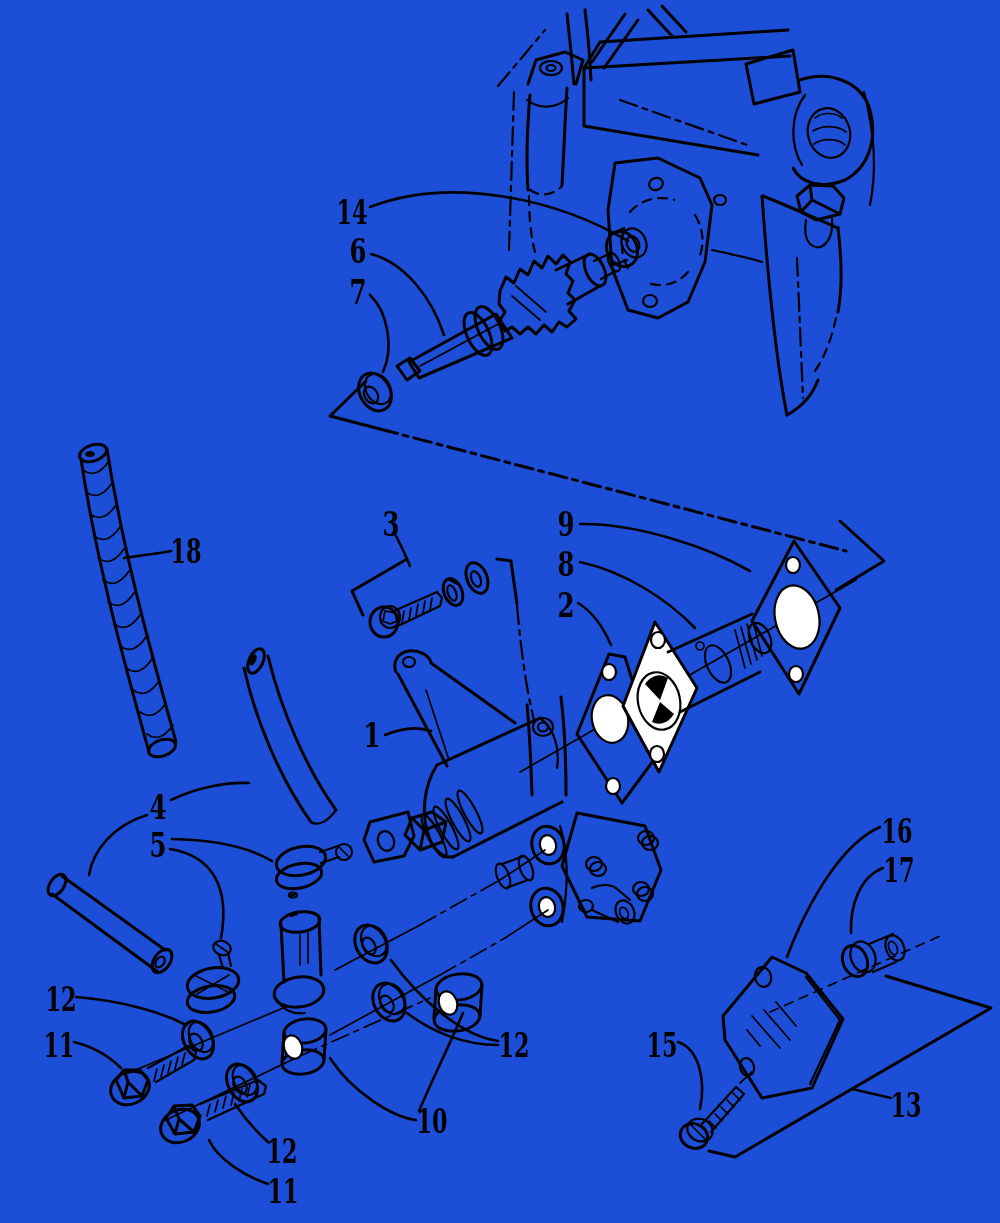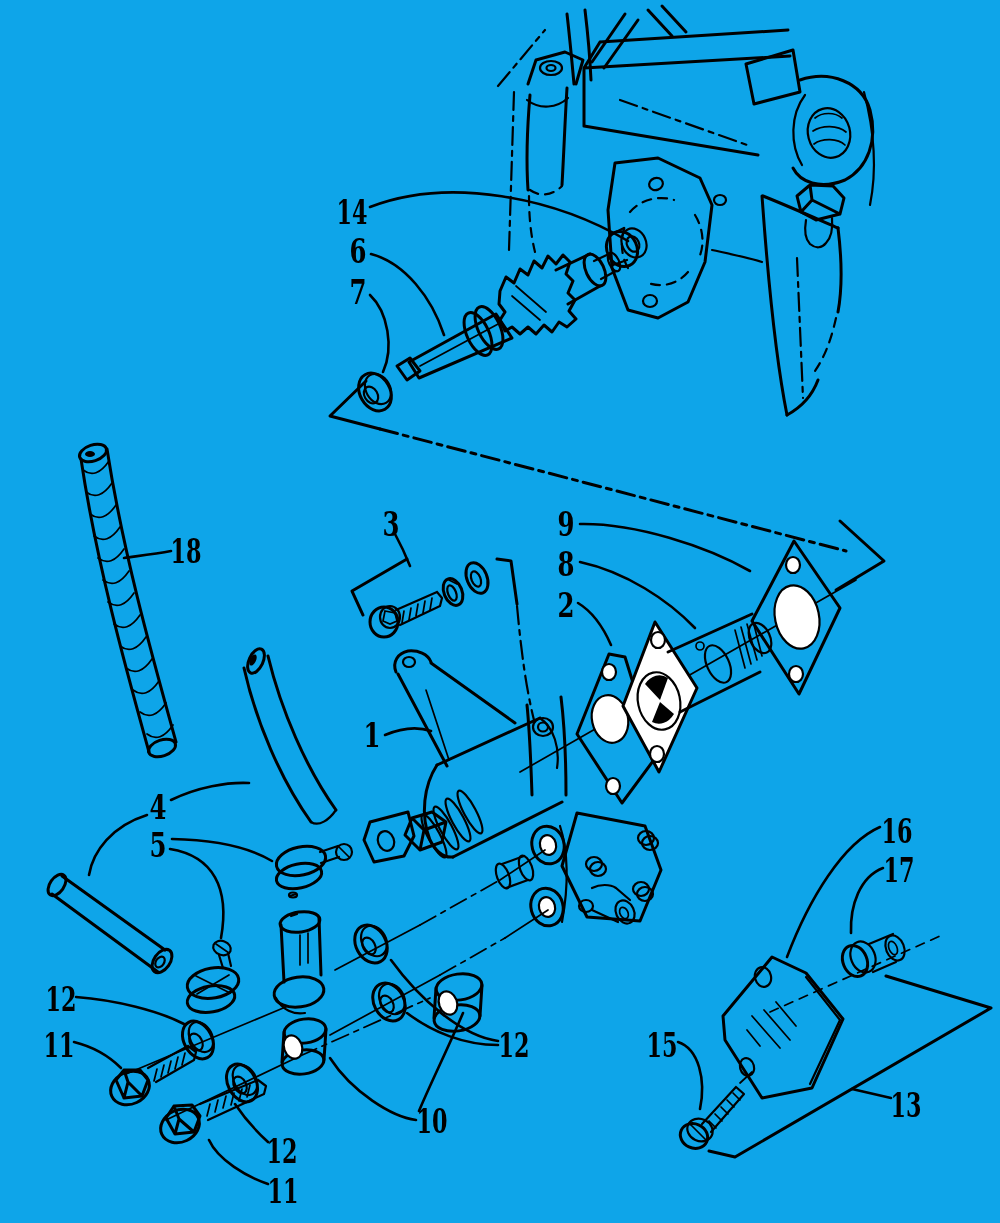--- a/index.html
+++ b/index.html
@@ -1,16 +1,16 @@
 <!DOCTYPE html>
 <html><head>
 <meta charset="utf-8">
 <style>
   html,body{margin:0;padding:0;background:#fff;}
-  .stage{position:relative;width:1000px;height:1223px;background:#0ea5e9;overflow:hidden;}
+  .stage{position:relative;width:1000px;height:1223px;background:#1d4ed8;overflow:hidden;}
   svg{display:block;}
   .ln{fill:none;stroke:#000;stroke-width:3;stroke-linecap:round;stroke-linejoin:round;}
   .ln2{fill:none;stroke:#000;stroke-width:2.2;stroke-linecap:round;stroke-linejoin:round;}
   .thin{fill:none;stroke:#000;stroke-width:1.7;stroke-linecap:round;}
   .dd{stroke-dasharray:18 6 5 6;}
   .dsh{stroke-dasharray:9 7;}
   .leader{fill:none;stroke:#000;stroke-width:2.6;stroke-linecap:round;}
   .co{font:700 34px "DejaVu Serif", serif;fill:#000;text-anchor:middle;}
   .wfill{fill:#fff;}
 </style>

